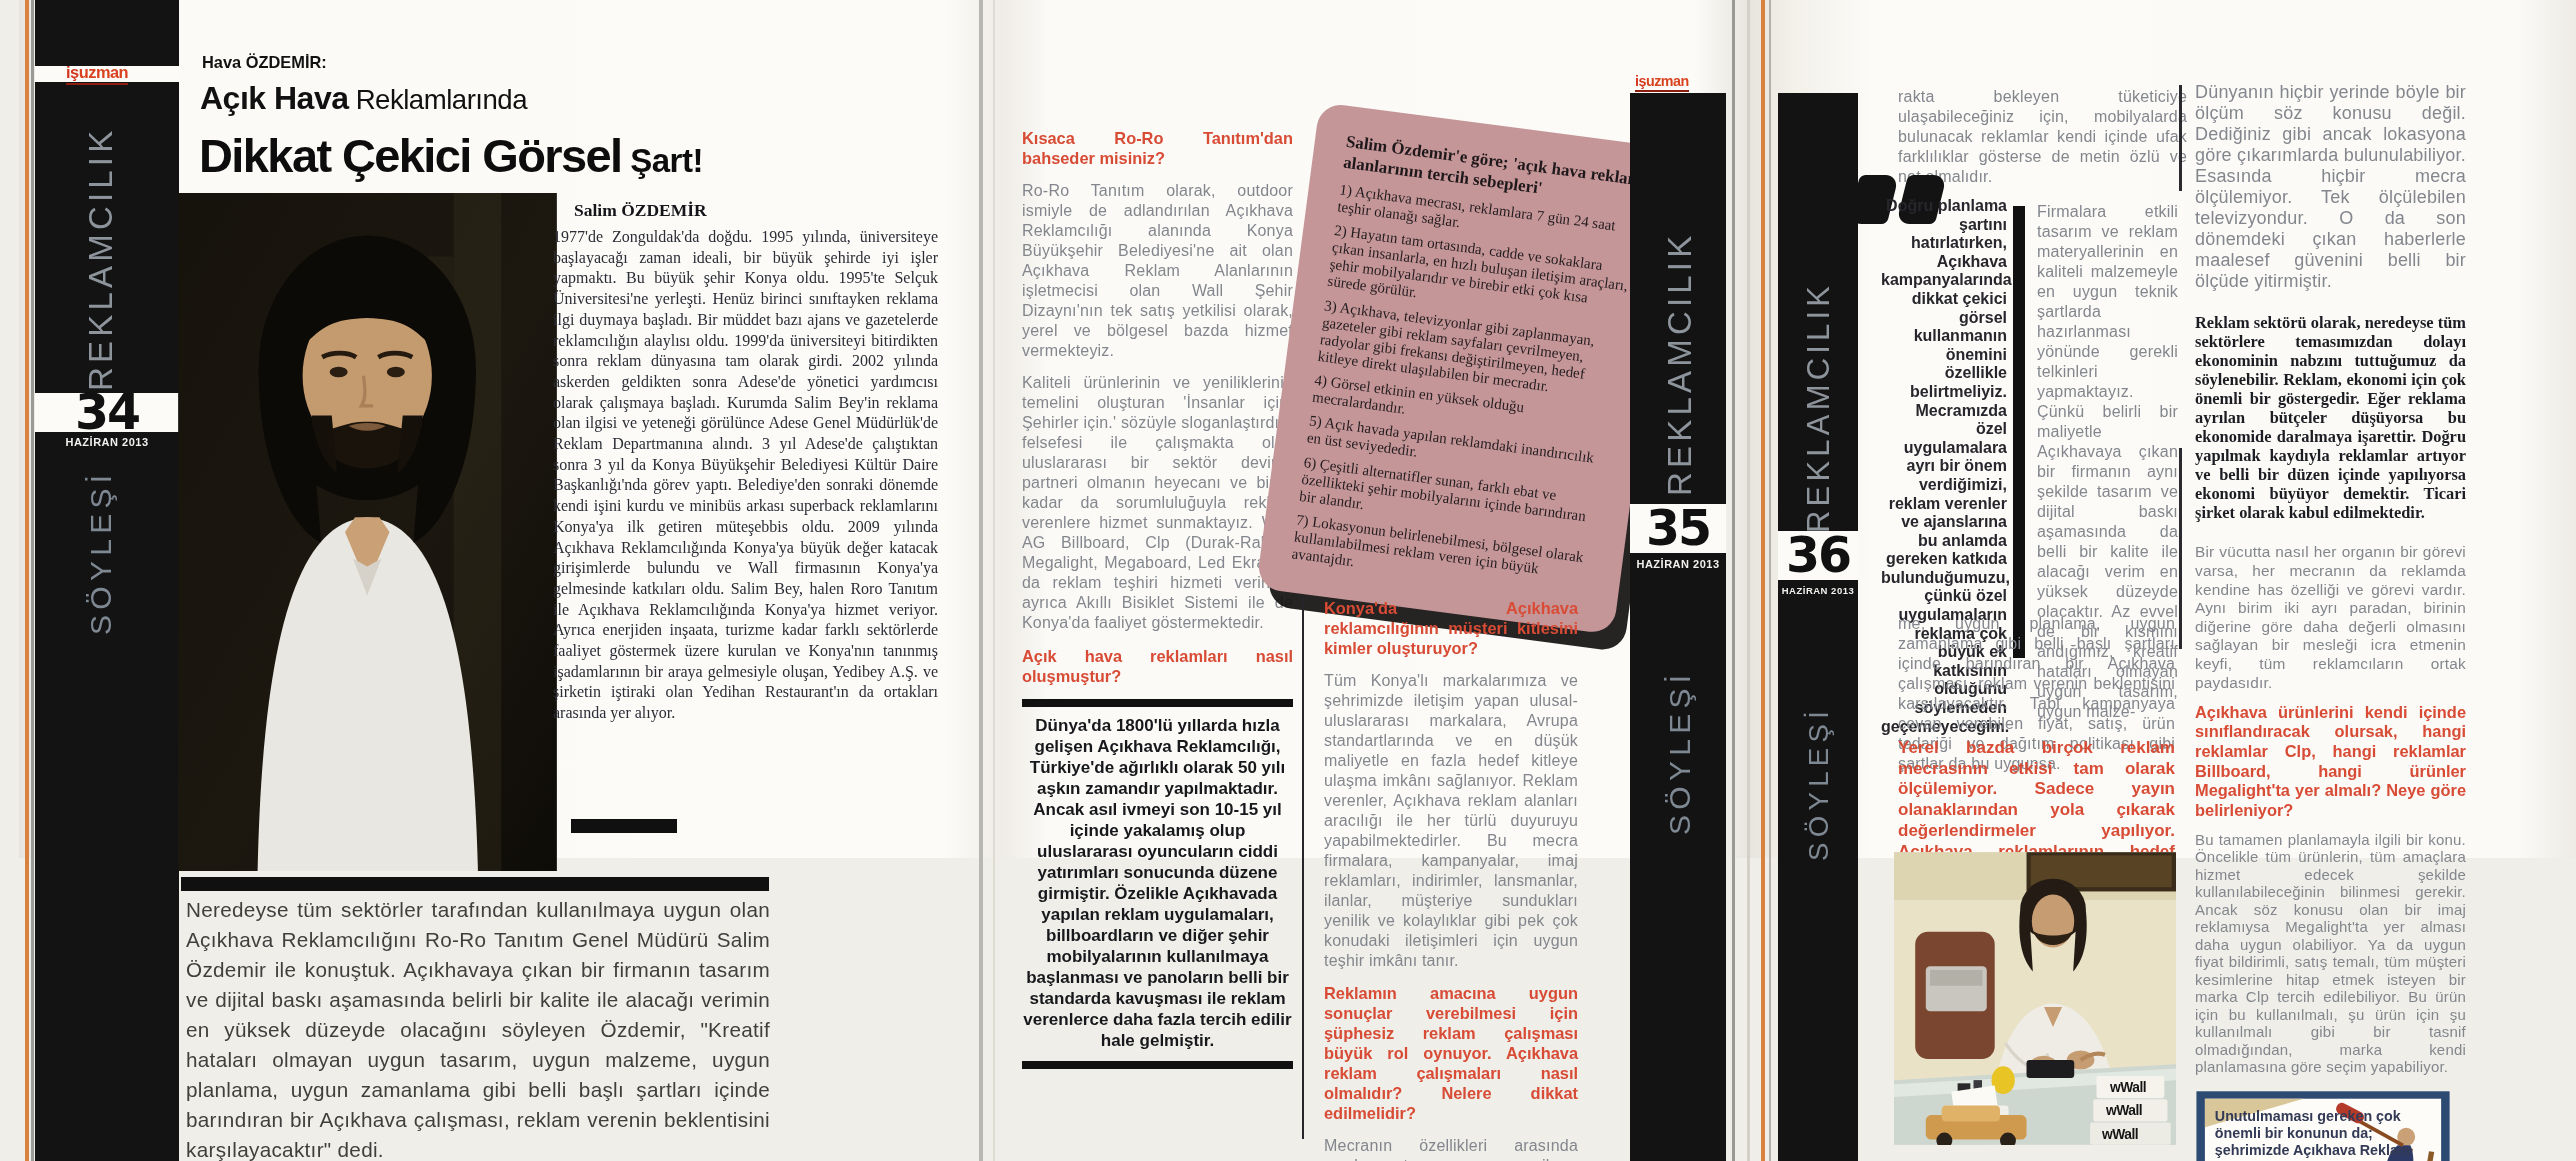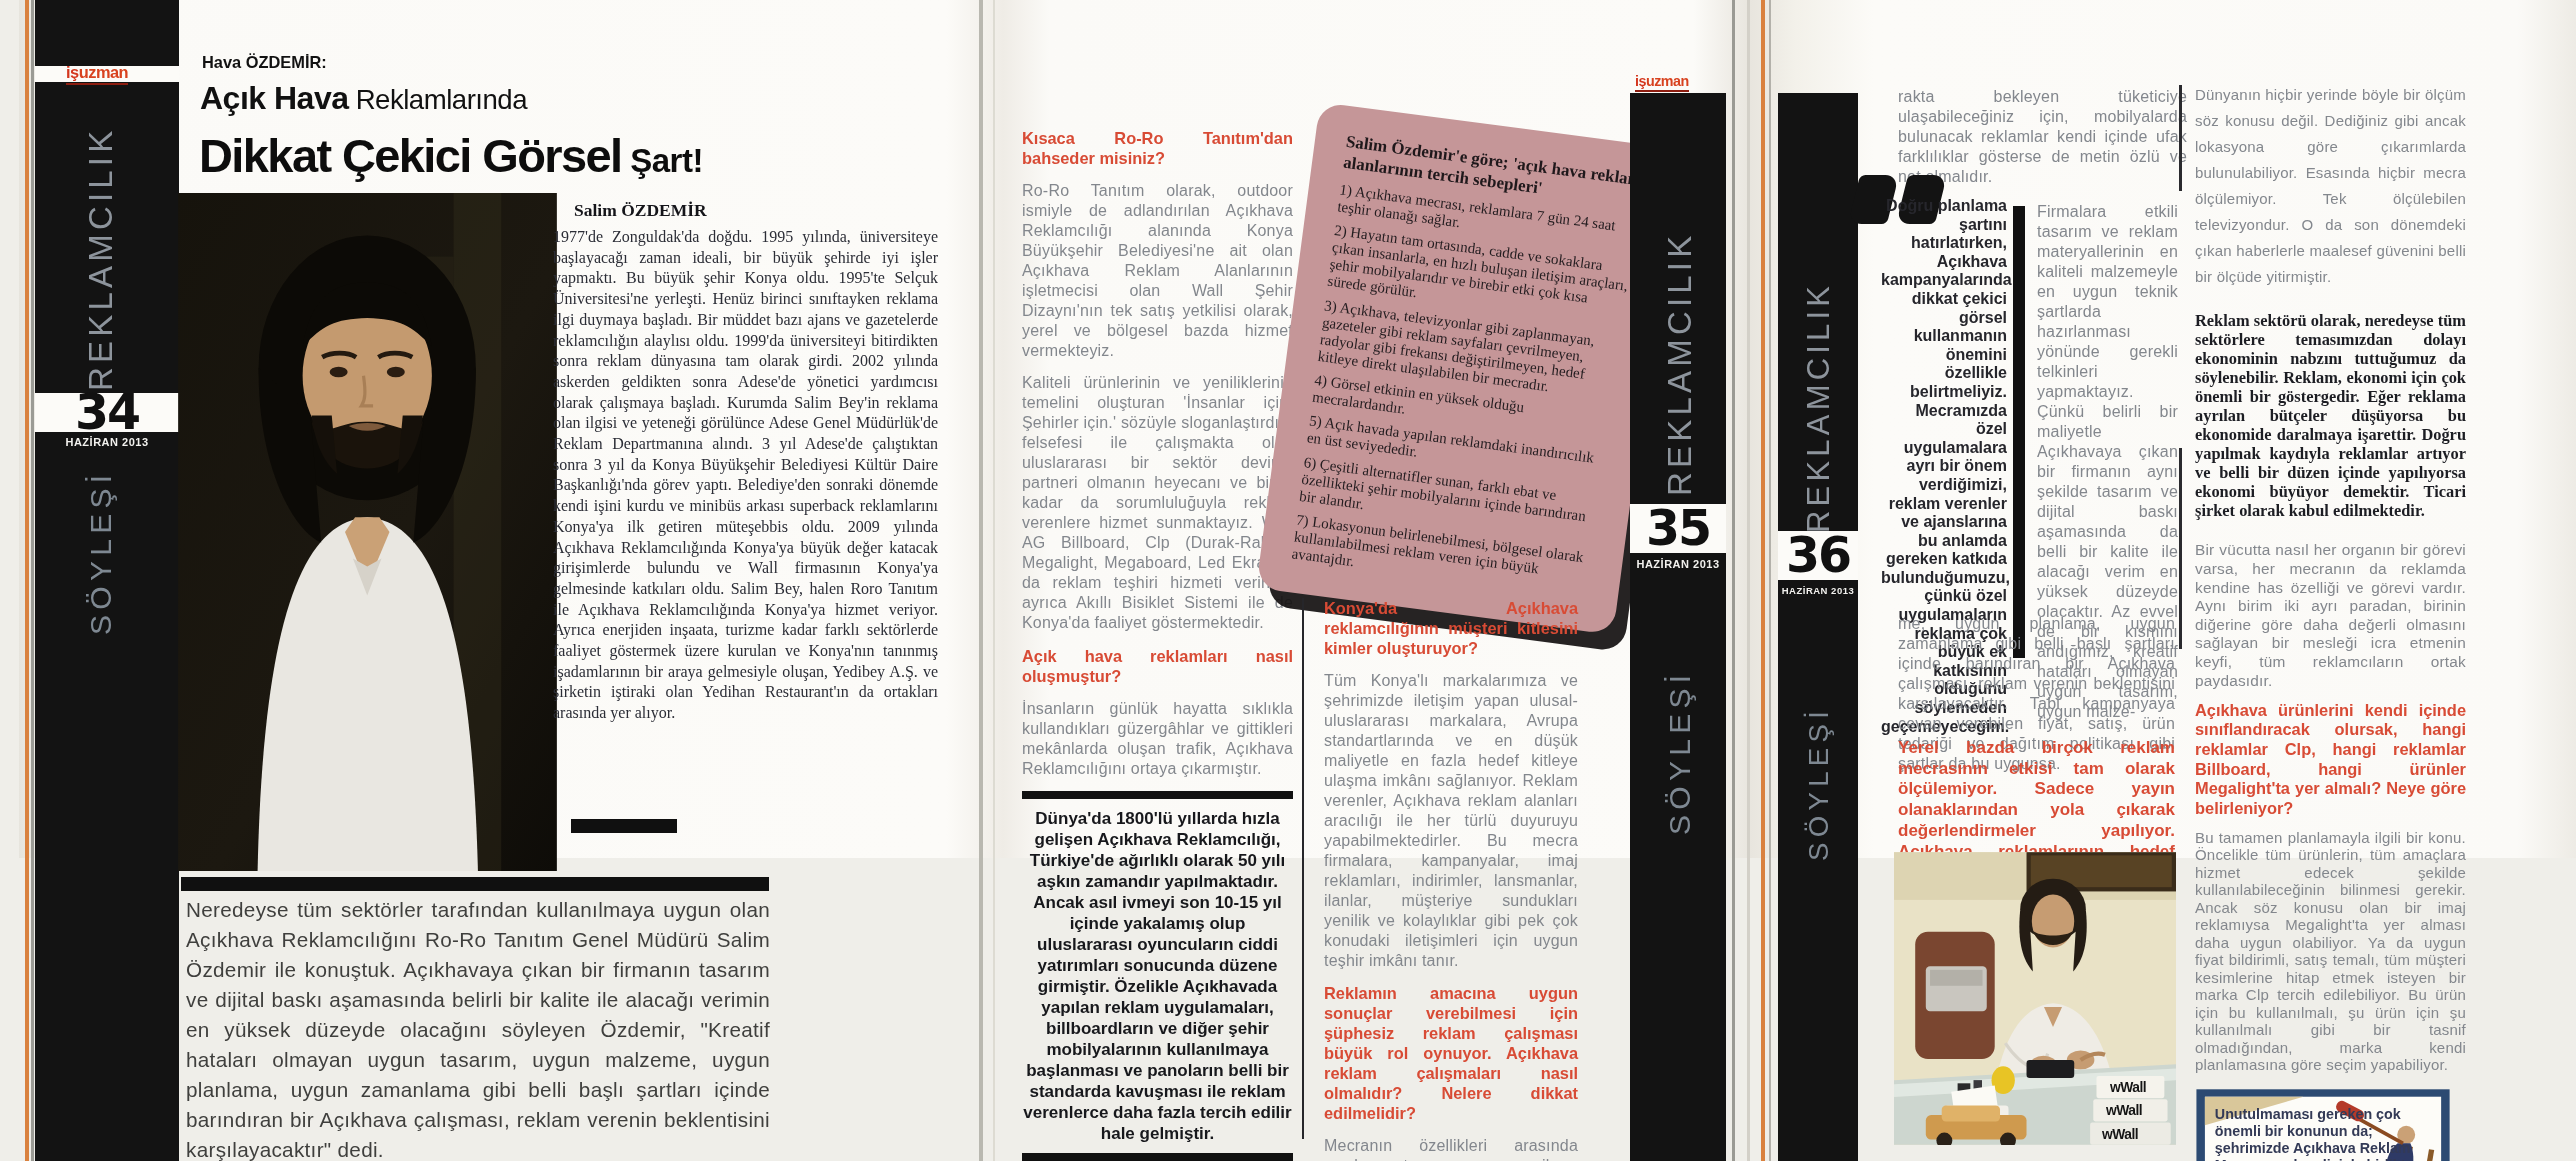--- a/index.html
+++ b/index.html
@@ -116,21 +116,20 @@
   <div class="abs intro" style="left:167px;top:895px;width:584px;">Neredeyse tüm sektörler tarafından kullanılmaya uygun olan Açıkhava Reklamcılığını Ro-Ro Tanıtım Genel Müdürü Salim Özdemir ile konuştuk. Açıkhavaya çıkan bir firmanın tasarım ve dijital baskı aşamasında belirli bir kalite ile alacağı verimin en yüksek düzeyde olacağını söyleyen Özdemir, "Kreatif hataları olmayan uygun tasarım, uygun malzeme, uygun planlama, uygun zamanlama gibi belli başlı şartları içinde barındıran bir Açıkhava çalışması, reklam verenin beklentisini karşılayacaktır" dedi.</div>
 
   <div class="vline" style="left:960px;width:4.2px;background:#b9b8b0;"></div>
   <div class="vline" style="left:974px;width:2.1px;background:#dddbd2;"></div>
 
   <div class="abs col" style="left:1003px;top:128px;width:271px;height:1023px;gap:12.7px;">
     <div class="q">Kısaca Ro-Ro Tanıtım'dan bahseder misiniz?</div>
     <div class="bd">Ro-Ro Tanıtım olarak, outdoor ismiyle de adlandırılan Açıkhava Reklamcılığı alanında Konya Büyükşehir Belediyesi'ne ait olan Açıkhava Reklam Alanlarının işletmecisi olan Wall Şehir Dizaynı'nın tek satış yetkilisi olarak, yerel ve bölgesel bazda hizmet vermekteyiz.</div>
     <div class="bd">Kaliteli ürünlerinin ve yeniliklerinin temelini oluşturan 'İnsanlar için, Şehirler için.' sözüyle sloganlaştırdığı felsefesi ile çalışmakta olan uluslararası bir sektör devinin partneri olmanın heyecanı ve bir o kadar da sorumluluğuyla reklam verenlere hizmet sunmaktayız. Wall AG Billboard, Clp (Durak-Raket), Megalight, Megaboard, Led Ekranlar da reklam teşhiri hizmeti verirken ayrıca Akıllı Bisiklet Sistemi ile de Konya'da faaliyet göstermektedir.</div>
     <div class="q">Açık hava reklamları nasıl oluşmuştur?</div>
-    <div class="bd">İnsanların günlük hayatta sıklıkla kullandıkları güzergâhlar ve gittikleri mekânlarda oluşan trafik, Açıkhava Reklamcılığını ortaya çıkarmıştır.</div>
     <div class="boxed">Dünya'da 1800'lü yıllarda hızla gelişen Açıkhava Reklamcılığı, Türkiye'de ağırlıklı olarak 50 yılı aşkın zamandır yapılmaktadır. Ancak asıl ivmeyi son 10-15 yıl içinde yakalamış olup uluslararası oyuncuların ciddi yatırımları sonucunda düzene girmiştir. Özelikle Açıkhavada yapılan reklam uygulamaları, billboardların ve diğer şehir mobilyalarının kullanılmaya başlanması ve panoların belli bir standarda kavuşması ile reklam verenlerce daha fazla tercih edilir hale gelmiştir.</div>
 
   </div>
 
   <div class="pink" style="left:1301px;top:102px;width:301px;height:449px;">
     <h3>Salim Özdemir'e göre; 'açık hava reklam alanlarının tercih sebepleri'</h3>
     <p>1) Açıkhava mecrası, reklamlara 7 gün 24 saat teşhir olanağı sağlar.</p>
     <p>2) Hayatın tam ortasında, cadde ve sokaklara çıkan insanlarla, en hızlı buluşan iletişim araçları, şehir mobilyalarıdır ve birebir etki çok kısa sürede görülür.</p>
     <p>3) Açıkhava, televizyonlar gibi zaplanmayan, gazeteler gibi reklam sayfaları çevrilmeyen, radyolar gibi frekansı değiştirilmeyen, hedef kitleye direkt ulaşılabilen bir mecradır.</p>
     <p>4) Görsel etkinin en yüksek olduğu mecralardandır.</p>
@@ -221,21 +220,21 @@
     </svg>
     <span class="wall" style="left:216px;top:228px;"><span class="g">w</span><span>Wall</span></span>
     <span class="wall" style="left:212px;top:251px;"><span class="g">w</span><span>Wall</span></span>
     <span class="wall" style="left:208px;top:275px;"><span class="g">w</span><span>Wall</span></span>
   </div>
 
   <div class="vline" style="left:2160px;top:85px;height:106px;width:2.7px;background:#2a2a2e;"></div>
   <div class="vline" style="left:2160px;top:448px;height:201px;width:2.7px;background:#2a2a2e;"></div>
 
   <div class="abs col" style="left:2176px;top:82px;width:271px;height:1068px;gap:10.6px;">
-    <div class="bd" style="font-size:15px;line-height:26px;">Dünyanın hiçbir yerinde böyle bir ölçüm söz konusu değil. Dediğiniz gibi ancak lokasyona göre çıkarımlarda bulunulabiliyor. Esasında hiçbir mecra ölçülemiyor. Tek ölçülebilen televizyondur. O da son dönemdeki çıkan haberlerle maalesef güvenini belli bir ölçüde yitirmiştir.</div>
+    <div class="bd" style="font-size:18px;line-height:21px;">Dünyanın hiçbir yerinde böyle bir ölçüm söz konusu değil. Dediğiniz gibi ancak lokasyona göre çıkarımlarda bulunulabiliyor. Esasında hiçbir mecra ölçülemiyor. Tek ölçülebilen televizyondur. O da son dönemdeki çıkan haberlerle maalesef güvenini belli bir ölçüde yitirmiştir.</div>
     <div class="dash"></div>
     <div class="boldserif">Reklam sektörü olarak, neredeyse tüm sektörlere temasımızdan dolayı ekonominin nabzını tuttuğumuz da söylenebilir. Reklam, ekonomi için çok önemli bir göstergedir. Eğer reklama ayrılan bütçeler düşüyorsa bu ekonomide daralmaya işarettir. Doğru yapılmak kaydıyla reklamlar artıyor ve belli bir düzen içinde yapılıyorsa ekonomi büyüyor demektir. Ticari şirket olarak kabul edilmektedir.</div>
     <div class="dash"></div>
     <div class="bd" style="font-size:15.4px;line-height:18.6px;">Bir vücutta nasıl her organın bir görevi varsa, her mecranın da reklamda kendine has özelliği ve görevi vardır. Aynı birim iki ayrı paradan, birinin diğerine göre daha değerli olmasını sağlayan bir mesleği icra etmenin keyfi, tüm reklamcıların ortak paydasıdır.</div>
     <div class="q" style="font-size:16.4px;line-height:19.6px;">Açıkhava ürünlerini kendi içinde sınıflandıracak olursak, hangi reklamlar Clp, hangi reklamlar Billboard, hangi ürünler Megalight'ta yer almalı? Neye göre belirleniyor?</div>
     <div class="bd" style="font-size:15px;line-height:17.5px;">Bu tamamen planlamayla ilgili bir konu. Öncelikle tüm ürünlerin, tüm amaçlara hizmet edecek şekilde kullanılabileceğinin bilinmesi gerekir. Ancak söz konusu olan bir imaj reklamıysa Megalight'ta yer alması daha uygun olabiliyor. Ya da uygun fiyat bildirimli, satış temalı, tüm müşteri kesimlerine hitap etmek isteyen bir marka Clp tercih edilebiliyor. Bu ürün için bu kullanılmalı, şu ürün için şu kullanılmalı gibi bir tasnif olmadığından, marka kendi planlamasına göre seçim yapabiliyor.</div>
     <div style="position:relative;width:297px;height:241px;margin-top:auto;margin-left:-3.2px;">
       <svg width="297" height="241" viewBox="0 0 560 455">
         <polygon points="30,400 540,392 560,430 60,442" fill="#c9cdc6"></polygon>
         <rect x="66" y="330" width="30" height="86" fill="#44617f"></rect>

